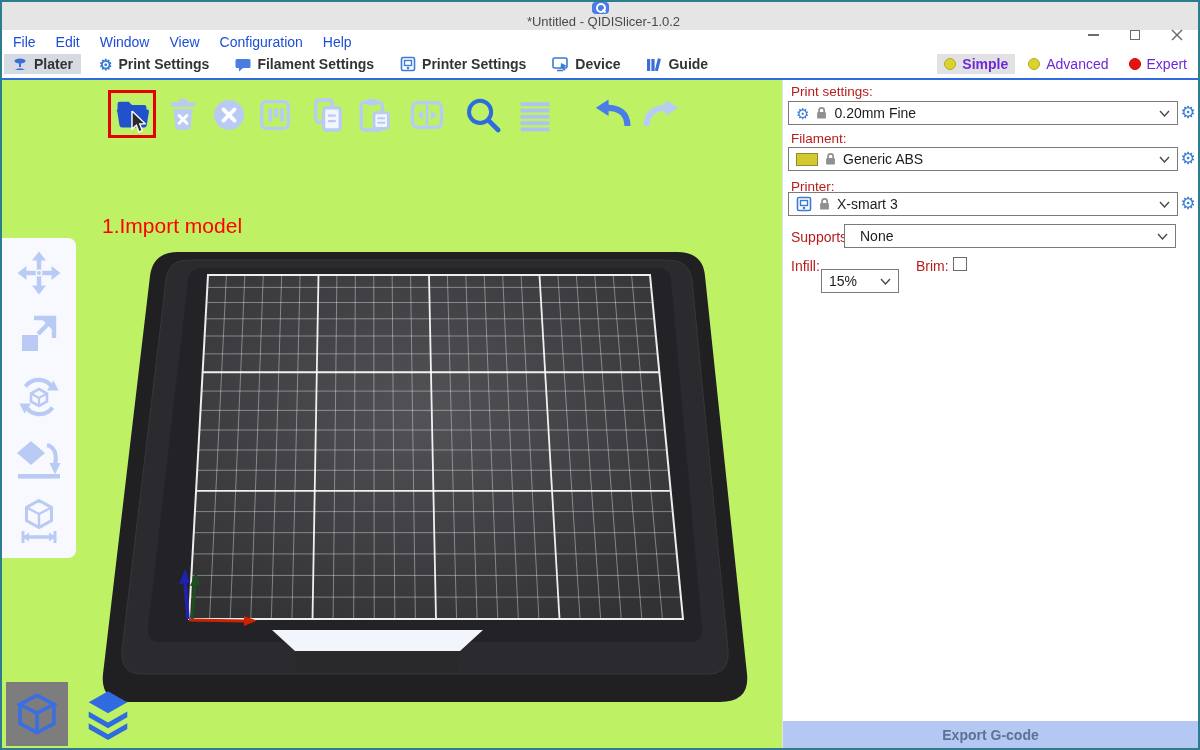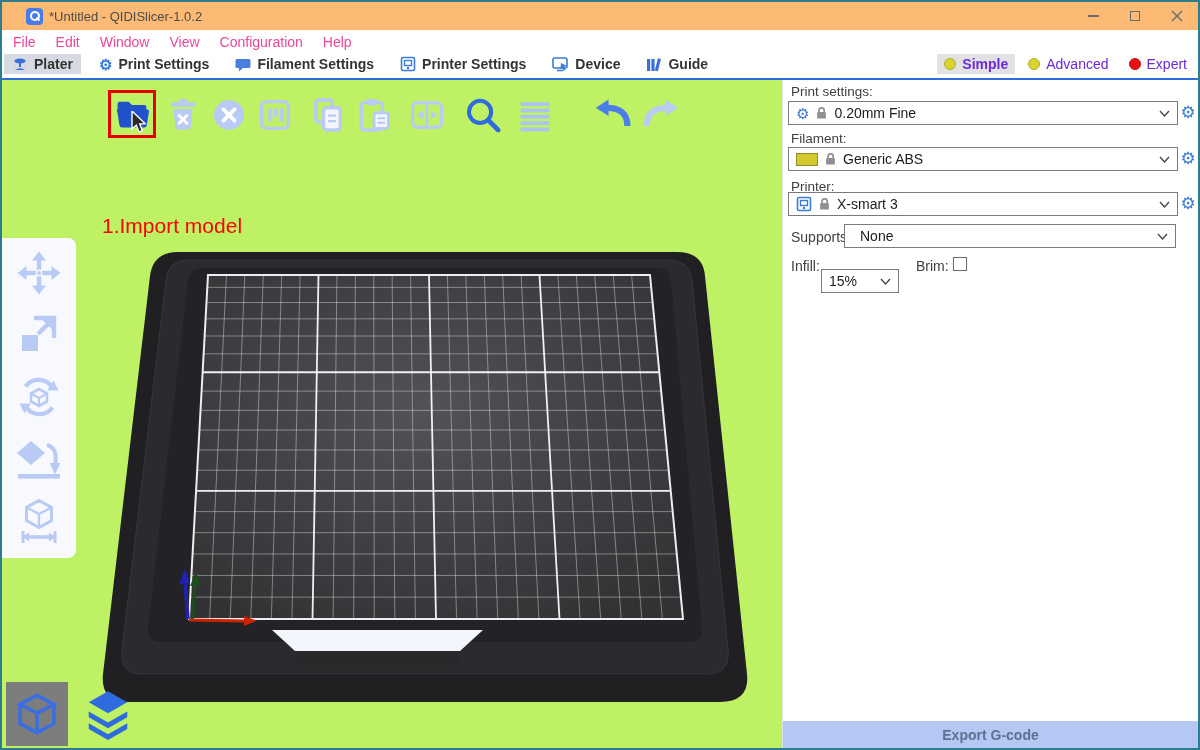--- a/index.html
+++ b/index.html
@@ -1,30 +1,30 @@
 <!DOCTYPE html>
 <html><head>
 <meta charset="utf-8">
 <style>
   * { margin:0; padding:0; box-sizing:border-box; }
   html,body { width:1200px; height:750px; font-family:"Liberation Sans", sans-serif; }
   .window { width:1200px; height:750px; border:2px solid #2e7d8f; background:#fff; position:relative; overflow:hidden; }
 
   
-  .titlebar { height:28px; display:flex; align-items:center; padding-left:24px; background:#fdba74; }
+  .titlebar { height:28px; display:flex; align-items:center; padding-left:7px; background:#e5e5e5;flex-direction:column; }
   .appicon { width:17px; height:17px; border-radius:4px; background:#4a7ce8; display:flex; align-items:center; justify-content:center; margin-right:6px; }
   .title-text { font-size:13px; color:#4a4a4a; }
   .win-controls { margin-left:auto; display:flex; height:100%; }
   .win-btn { width:42px; height:100%; display:flex; align-items:center; justify-content:center; }
   .glyph-min { width:11px; height:2px; background:#6b6b6b; }
   .glyph-max { width:10px; height:10px; border:1.4px solid #6b6b6b; }
 
   
   .menubar { height:24px; display:flex; align-items:center; padding-left:1px; background:#fff; }
-  .menu-item { font-size:14px; color:#ec4899; padding:0 10px; }
+  .menu-item { font-size:14px; color:#1d4ed8; padding:0 10px; }
 
   
   .tabbar { height:26px; display:flex; align-items:center; background:#fff; border-bottom:2px solid #2f6bdf; padding:0 4px 4px 2px; }
   .tab { display:flex; align-items:center; gap:6px; padding:2px 8px; margin-right:10px; font-size:14px; font-weight:600; color:#333; }
   .tab.selected { background:#d5dae3; }
   .modes { margin-left:auto; display:flex; align-items:center; gap:6px; }
   .mode { display:flex; align-items:center; gap:6px; font-size:14px; color:#6d28d9; padding:2px 7px; }
   .mode.selected { background:#e2e2e4; font-weight:bold; }
   .dot { width:12px; height:12px; border-radius:50%; }
   .dot.yellow { background:#d8d32e; border:1px solid #b3ae25; }
@@ -46,21 +46,21 @@
   
   .left-tools { position:absolute; left:0; top:158px; width:74px; background:#f7f9fe; border-radius:0 8px 8px 0; padding:12px 0 14px 0; display:flex; flex-direction:column; align-items:center; gap:16px; }
 
   
   .view-switch { position:absolute; left:4px; bottom:2px; display:flex; gap:10px; align-items:flex-end; }
   .vs-3d { width:62px; height:64px; background:#7d7d7d; display:flex; align-items:center; justify-content:center; }
   .vs-layers { width:60px; height:64px; display:flex; align-items:center; justify-content:center; }
 
   
   .right-panel { position:relative; width:416px; height:668px; background:#fff; border-left:1px solid #e3e3e5; }
-  .rp-label { position:absolute; left:8px; font-size:13.5px; color:#404040;text-align:right; }
+  .rp-label { position:absolute; left:8px; font-size:13.5px; color:#b91c1c;text-align:right; }
   .combo { position:absolute; height:24px; border:1px solid #7a7a7a; background:#fff; display:flex; align-items:center; gap:7px; padding:0 7px; font-size:14px; color:#1c1c1c; }
   .combo .cv { flex:1; white-space:nowrap; overflow:hidden; }
   .chev { flex:none; }
   .gear-ext { position:absolute; left:396px; width:18px; height:18px; color:#3a7bd5; font-size:17px; line-height:18px; text-align:center; }
   .gear-in { color:#3a7bd5; font-size:15px; line-height:15px; }
   .swatch { width:22px; height:13px; background:#d4c82e; border:1px solid #8f8c2a; flex:none; }
   .checkbox { position:absolute; width:14px; height:14px; border:1px solid #6a6a6a; background:#fff; }
   .export-btn { position:absolute; left:0; right:0; bottom:0; height:27px; background:#b5c8f3; color:#5f7095; font-weight:bold; font-size:14px; display:flex; align-items:center; justify-content:center; }
 </style>
 </head>

